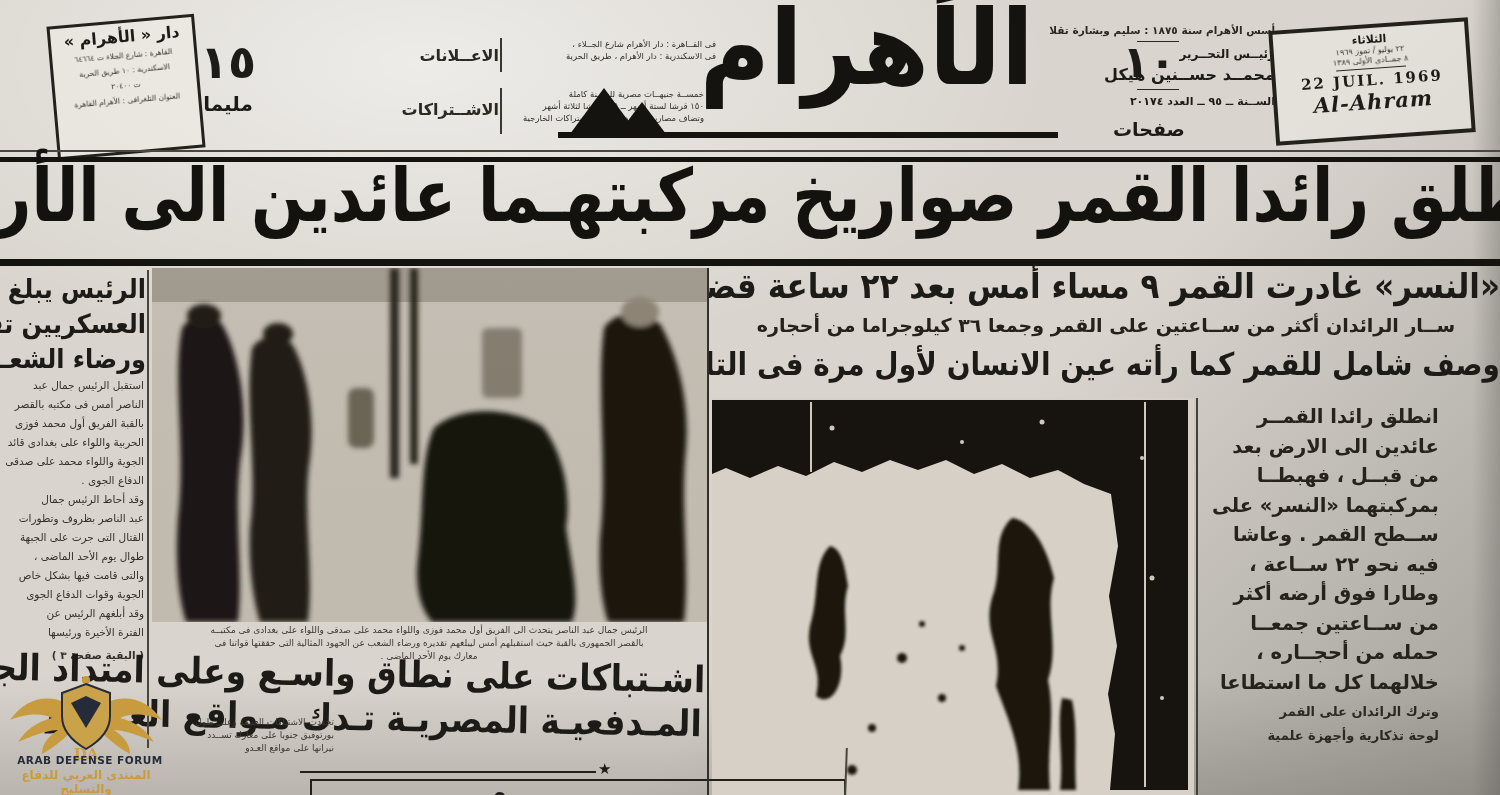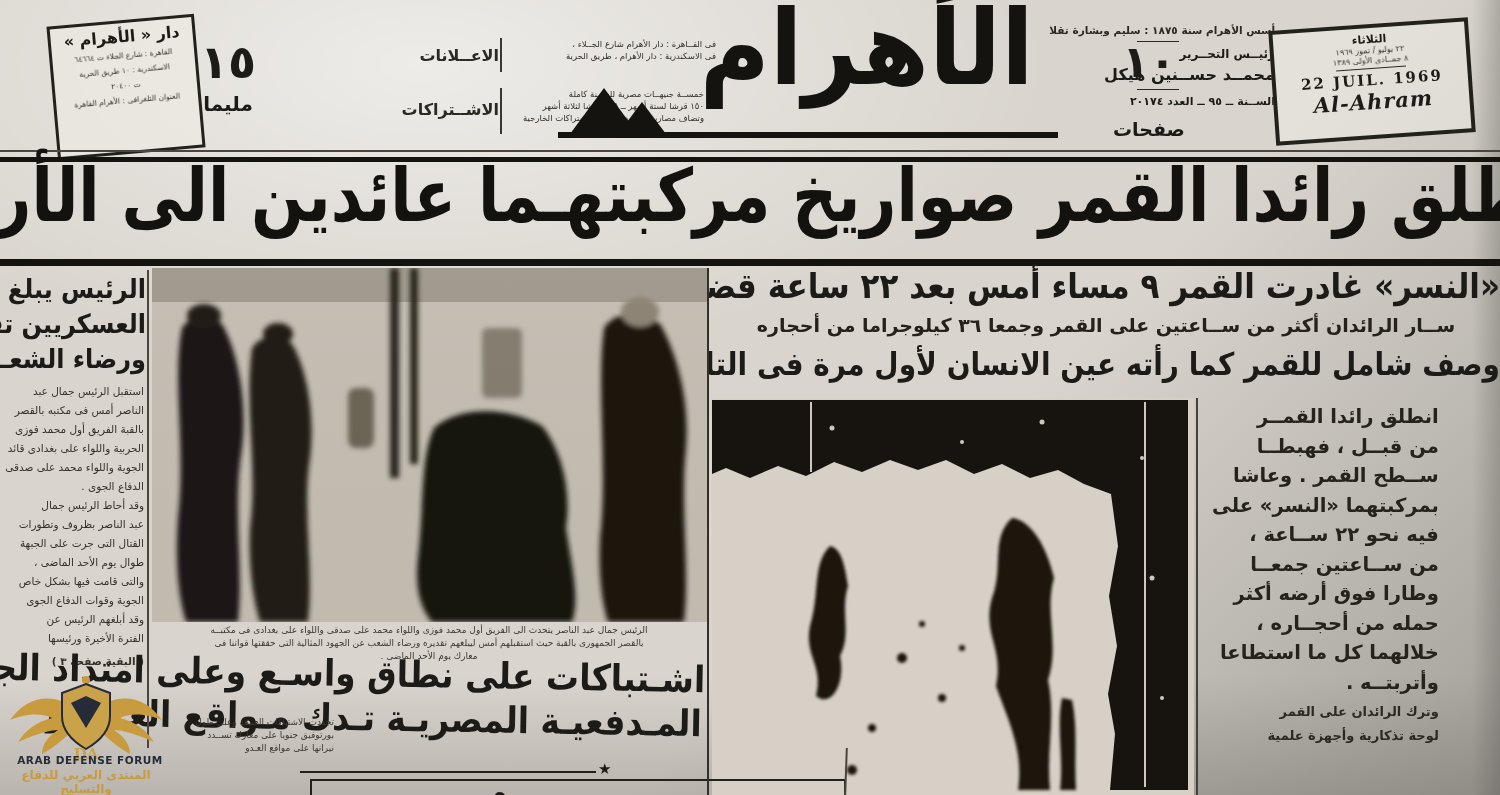--- a/index.html
+++ b/index.html
@@ -58,21 +58,21 @@
           transform:scale(1.04,1.22);transform-origin:center;letter-spacing:-1px;color:#14120e;}
 
   .sub1{left:712px;top:268px;width:788px;font-size:31px;font-weight:bold;transform:scaleY(1.12);}
   .sub2{left:712px;top:314px;width:788px;font-size:19px;font-weight:bold;color:#25221c;}
   .sub3{left:712px;top:348px;width:788px;font-size:28px;font-weight:bold;transform:scaleY(1.12);}
 
   .mooncol{left:1212px;top:402px;font-size:19.5px;font-weight:bold;line-height:29.5px;color:#26231d;}
   .mooncol .sm{font-size:13px;line-height:18px;margin-top:6px;color:#2c2923;}
 
   .prescol-h{right:1354px;top:276px;font-size:24px;font-weight:bold;line-height:32px;transform:scaleY(1.1);}
-  .prescol-b{right:1356px;top:376px;font-size:10.5px;line-height:19px;color:#34312b;filter:blur(.25px);margin-top:6px;}
+  .prescol-b{right:1356px;top:376px;font-size:10.5px;line-height:19px;color:#34312b;filter:blur(.25px);}
   .prescol-b .cont{margin-top:4px;font-weight:bold;}
 
   .caption{left:150px;top:624px;width:558px;font-size:9px;line-height:13px;text-align:center;
            color:#3b3832;filter:blur(.3px);}
 
   .clash1{right:795px;top:660px;font-size:33px;font-weight:bold;transform:rotate(1deg) scaleY(1.1);transform-origin:right;}
   .clash2{right:798px;top:704px;font-size:33px;font-weight:bold;transform:rotate(1deg) scaleY(1.1);transform-origin:right;}
   .clashbody{left:134px;top:716px;width:200px;font-size:9px;line-height:13px;color:#3b3832;filter:blur(.3px);text-align:right;}
 
   .starline{left:300px;top:771px;width:296px;height:2px;background:#23211c;}
@@ -154,29 +154,29 @@
   <div class="abs rule" style="left:0;top:157px;width:1500px;height:5px;"></div>
   <div class="abs banner rtl nw">أطلق رائدا القمر صواريخ مركبتهـما عائدين الى الأرض</div>
   <div class="abs rule" style="left:0;top:259px;width:1500px;height:7px;"></div>
 
   <div class="abs sub1 rtl ctr nw">«النسر» غادرت القمر ٩ مساء أمس بعد ٢٢ ساعة قضتهاعليه</div>
   <div class="abs sub2 rtl ctr nw">ســار الرائدان أكثر من ســاعتين على القمر وجمعا ٣٦ كيلوجراما من أحجاره</div>
   <div class="abs sub3 rtl ctr nw">وصف شامل للقمر كما رأته عين الانسان لأول مرة فى التاريخ</div>
 
   <div class="abs mooncol rtl">
     <div class="nw">انطلق رائدا القمــر</div>
+    <div class="nw">عائدين الى الارض بعد</div>
     <div class="nw">من قبــل ، فهبطــا</div>
+    <div class="nw">بمركبتهما «النسر» على</div>
     <div class="nw">ســطح القمر . وعاشا</div>
-    <div class="nw">بمركبتهما «النسر» على</div>
     <div class="nw">فيه نحو ٢٢ ســاعة ،</div>
+    <div class="nw">وطارا فوق أرضه أكثر</div>
     <div class="nw">من ســاعتين جمعــا</div>
-    <div class="nw">وطارا فوق أرضه أكثر</div>
     <div class="nw">حمله من أحجــاره ،</div>
     <div class="nw">خلالهما كل ما استطاعا</div>
-    <div class="nw">وأتربتــه .</div>
     <div class="sm nw">وترك الرائدان على القمر</div>
     <div class="sm nw">لوحة تذكارية وأجهزة علمية</div>
   </div>
 
   <div class="abs" style="left:712px;top:398px;width:482px;height:397px;overflow:hidden;background:#d6d0c6;">
     <svg width="482" height="397" viewBox="0 0 482 397">
       <defs>
           <filter id="soft">
             <feGaussianBlur stdDeviation="1.8"></feGaussianBlur>
           </filter>

